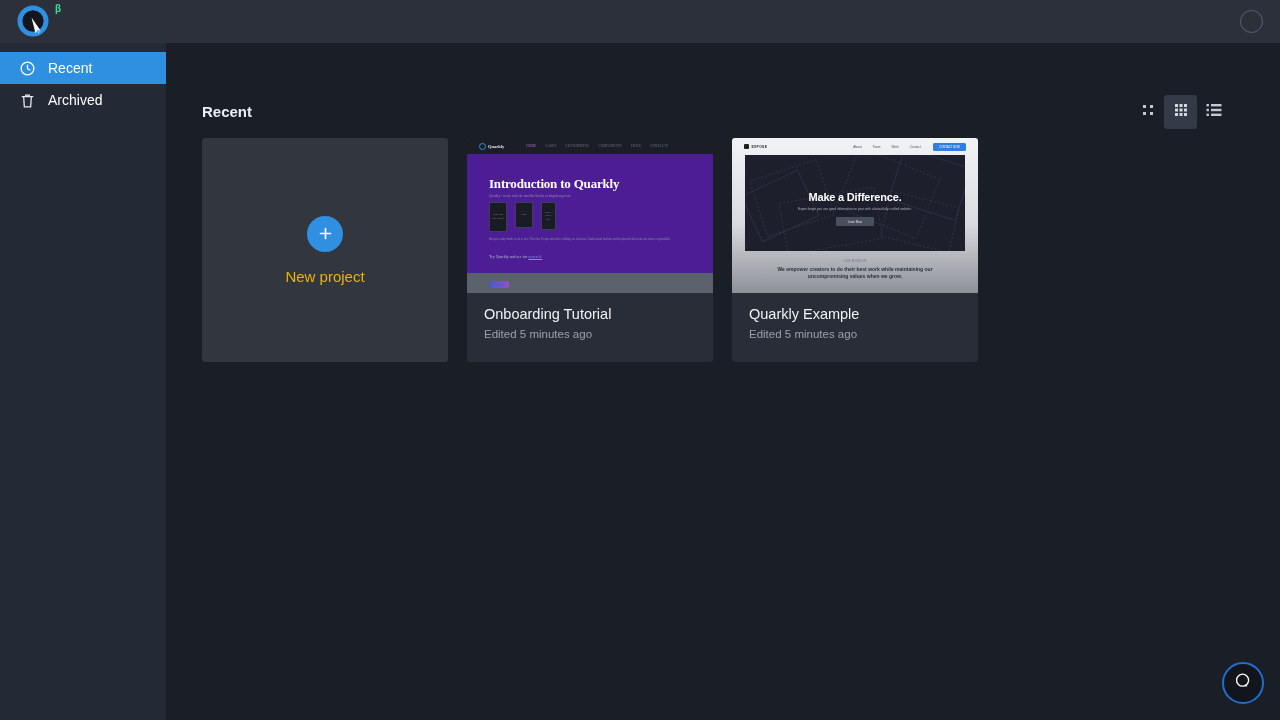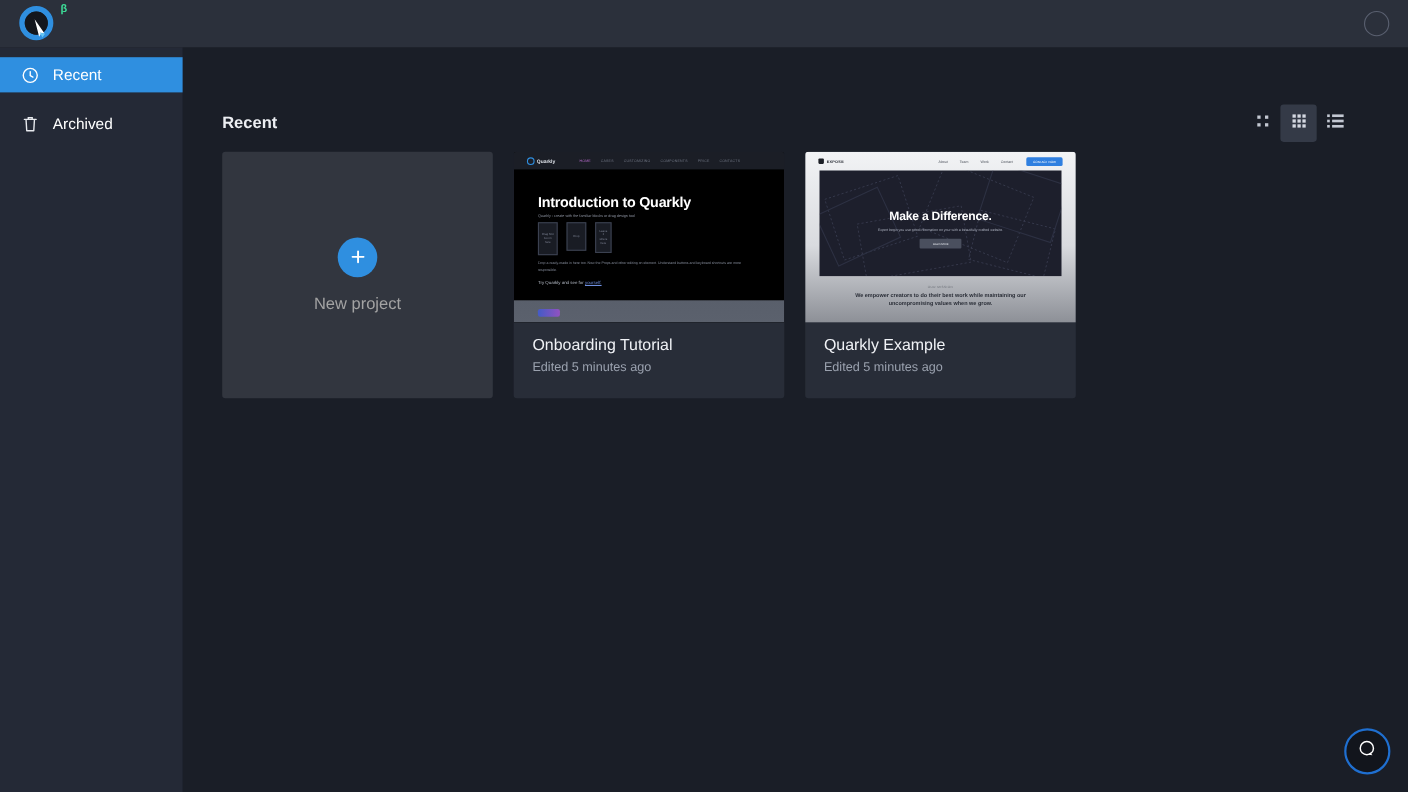--- a/index.html
+++ b/index.html
@@ -50,21 +50,21 @@
   }
   .nav-item.active { background: #2f8fe0; }
   .nav-item .nav-ico {
     width: 18px; height: 18px; margin-right: 12px;
     display: inline-flex; align-items: center; justify-content: center;
     flex: 0 0 18px;
   }
   .nav-item .nav-label { line-height: 1; padding-bottom: 1px; }
   #nav-recent { margin-top: 9px; }
   #nav-projects { margin-top: 0px; }
-  #nav-archived { margin-top: 12px; }
+  #nav-archived { margin-top: 0px; }
 
   
   .main {
     position: absolute; top: 43px; left: 166px;
     width: 1114px; height: 677px;
     background: #1a1e27;
   }
   .main-head {
     position: absolute; top: 52px; left: 36px;
     right: 25px; height: 34px;
@@ -99,33 +99,33 @@
     display: flex; flex-direction: column;
     align-items: center; justify-content: center;
   }
   .plus-circle {
     width: 36px; height: 36px; border-radius: 50%;
     background: #2f8fe0; color: #fff;
     display: flex; align-items: center; justify-content: center;
     font-size: 20px; line-height: 1; font-weight: 400;
     margin-bottom: 16px;
   }
-  .new-label { font-size: 15px; color: #a3a3a3; }
+  .new-label { font-size: 15px; color: #eab308; }
 
   .card-project { background: #282d38; display: flex; flex-direction: column; }
   .thumb { width: 246px; height: 155px; position: relative; overflow: hidden; }
   .card-info { padding: 14px 5px 0 17px; }
   .card-title {
     font-size: 14.5px; color: #f0f2f6; font-weight: 400;
     margin-bottom: 5px; line-height: 1.1;
   }
   .card-sub { font-size: 11.5px; color: #9aa1ae; line-height: 1.1; }
 
   
-  .t1 { background: #000000; }
+  .t1 { background: #4c1d95; font-family: Liberation Serif, serif; }
   .t1-nav {
     position: absolute; top: 0; left: 0; width: 100%; height: 16px;
     background: #1b1e26; display: flex; align-items: center;
   }
   .t1-logo {
     margin-left: 12px; display: flex; align-items: center; gap: 2px;
   }
   .t1-logo-mark {
     width: 7px; height: 7px; border-radius: 50%;
     border: 1.4px solid #2f8fe0;

